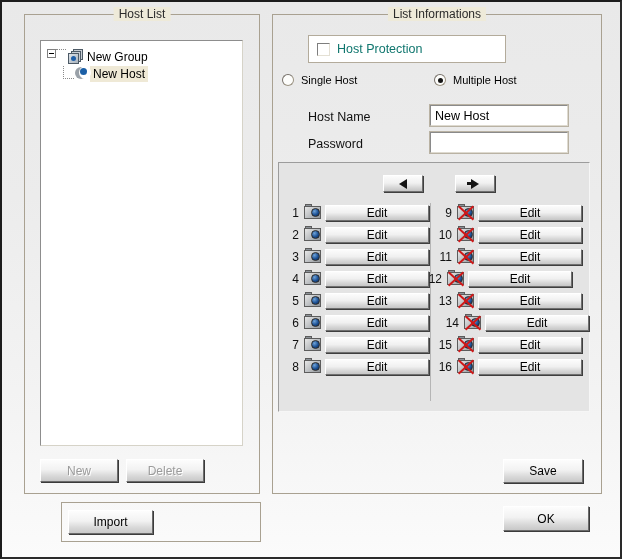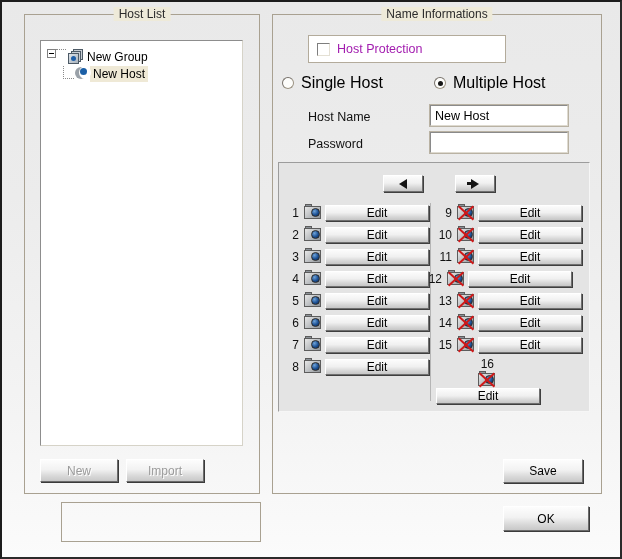--- a/index.html
+++ b/index.html
@@ -209,21 +209,21 @@
     border-top: 1px solid #7e7e7e;
     border-left: 1px solid #7e7e7e;
     border-right: 1px solid #e4e0d4;
     border-bottom: 1px solid #e4e0d4;
     margin-left: 8px;
     flex: none;
   }
   .cbx-label {
     font-size: 12.5px;
     margin-left: 7px;
-    color: #a21caf;
+    color: #0f766e;
   }
 
   .radio-row {
     position: absolute;
     display: flex;
     align-items: center;
   }
   .radio {
     width: 12px;
     height: 12px;
@@ -239,21 +239,21 @@
   .radio.checked::after {
     content: "";
     position: absolute;
     left: 2.5px; top: 2.5px;
     width: 5px; height: 5px;
     border-radius: 50%;
     background: #151515;
   }
   .radio-label {
     margin-left: 7px;
-    font-size: 16px;
+    font-size: 11px;
   }
 
   
   .field-label {
     position: absolute;
     font-size: 12.5px;
     color: #111;
   }
   .textbox {
     position: absolute;
@@ -442,28 +442,29 @@
         <div class="moon"></div>
           <div class="cut"></div>
           <div class="dot"></div>
       </div>
       <div class="tree-label sel">New Host</div>
     </div>
   </div>
 
   <div class="btn disabled" style="left:38px; top:457px; width:78px; height:23px;text-align:right;">New</div>
 
-  <div class="btn disabled" style="left:124px; top:457px; width:78px; height:23px;">Import</div>
+  <div class="btn disabled" style="left:124px; top:457px; width:78px; height:23px;">Delete</div>
 
   <div class="groupbox" style="left:59px; top:500px; width:200px; height:40px; border-color:#a9a191;"></div>
 
+  <div class="btn" style="left:66px; top:508px; width:85px; height:24px;">Import</div>
 
 
   <div class="groupbox" style="left:270px; top:12px; width:330px; height:480px;">
-    <div class="gb-title">Name Informations</div>
+    <div class="gb-title">List Informations</div>
   </div>
 
   <div class="cbx-frame" style="left:306px; top:33px; width:198px; height:28px;">
     <div class="checkbox"></div>
     <div class="cbx-label">Host Protection</div>
   </div>
 
   <div class="radio-row" style="left:280px; top:72px;">
     <div class="radio"></div>
     <div class="radio-label">Single Host</div>
@@ -622,21 +623,21 @@
           <span class="body"></span>
           <span class="hood"></span>
           <span class="lens"></span>
           <span class="xmark">
             <span class="s1"></span>
             <span class="s2"></span>
           </span>
         </span>
       <span class="edit-btn">Edit</span>
     </div>
-    <div class="chan-row" style="left:157px; top:150px;justify-content:flex-end;">
+    <div class="chan-row" style="left:164px; top:150px;justify-content:flex-end;">
       <span class="chan-num">14</span>
       <span class="cam off">
           <span class="body"></span>
           <span class="hood"></span>
           <span class="lens"></span>
           <span class="xmark">
             <span class="s1"></span>
             <span class="s2"></span>
           </span>
         </span>
@@ -648,21 +649,21 @@
           <span class="body"></span>
           <span class="hood"></span>
           <span class="lens"></span>
           <span class="xmark">
             <span class="s1"></span>
             <span class="s2"></span>
           </span>
         </span>
       <span class="edit-btn">Edit</span>
     </div>
-    <div class="chan-row" style="left:157px; top:194px;flex-direction:column;">
+    <div class="chan-row" style="left:157px; top:194px;">
       <span class="chan-num">16</span>
       <span class="cam off">
           <span class="body"></span>
           <span class="hood"></span>
           <span class="lens"></span>
           <span class="xmark">
             <span class="s1"></span>
             <span class="s2"></span>
           </span>
         </span>

